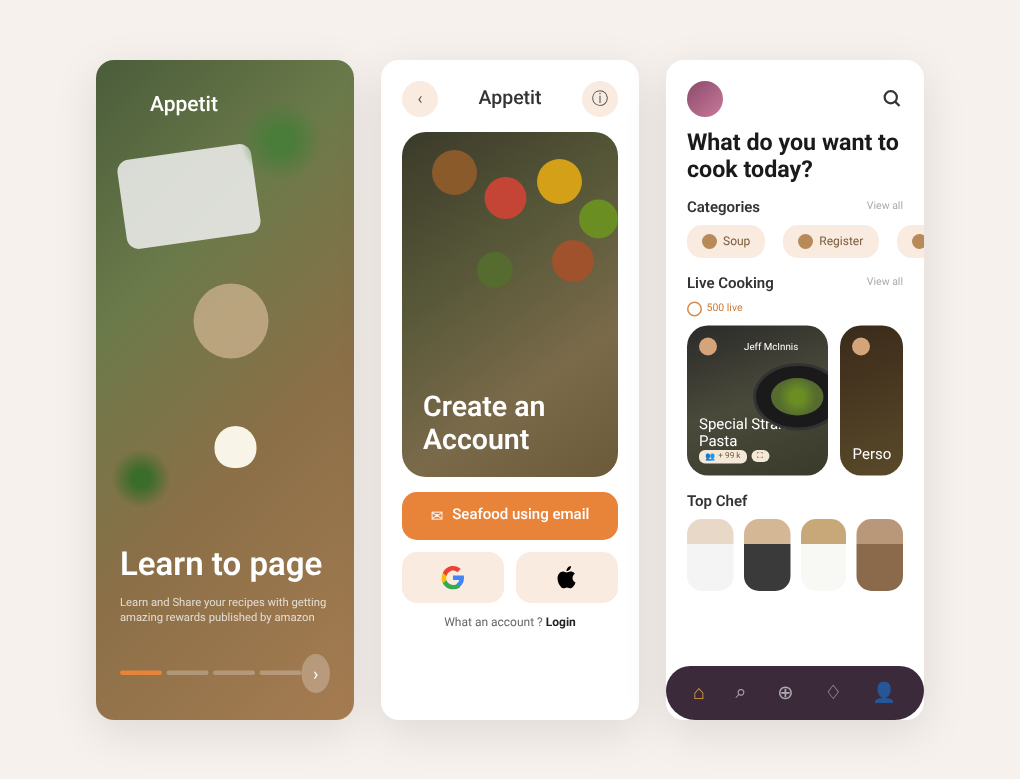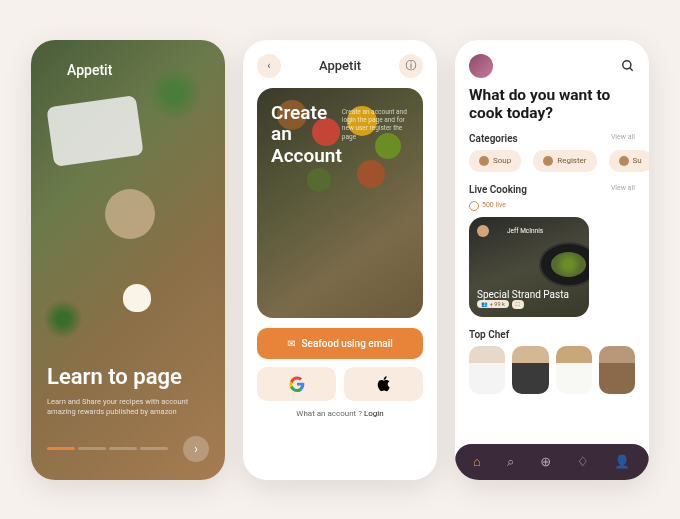--- a/index.html
+++ b/index.html
@@ -1,17 +1,17 @@
 <!DOCTYPE html>
 <html><head>
 <meta charset="utf-8">
 <style>
 *{box-sizing:border-box;margin:0;padding:0;font-family:-apple-system,BlinkMacSystemFont,'Segoe UI',Roboto,sans-serif}
 body{background:#f7f1ee;width:680px;height:519px;overflow:hidden;display:flex;align-items:center;justify-content:center;gap:18px;padding:20px}
-.phone{width:194px;height:440px;border-radius:24px;background:#fff;overflow:hidden;position:relative;box-shadow:0 8px 30px rgba(0,0,0,.1)}
+.phone{width:172px;height:440px;border-radius:12px;background:#fff;overflow:hidden;position:relative;box-shadow:0 8px 30px rgba(0,0,0,.1)}
 
 
 .p1{background:linear-gradient(135deg,#4a5d3a 0%,#6b7a4a 30%,#8b6f47 60%,#a67c52 100%);display:flex;flex-direction:column;justify-content:space-between;padding:22px 16px 18px}
 .p1::before{content:"";position:absolute;top:14%;left:10%;width:90px;height:60px;background:#f0f0f0;border-radius:8px;transform:rotate(-8deg);opacity:.85}
 .p1::after{content:"";position:absolute;top:34%;left:38%;width:50px;height:50px;background:#d4b896;border-radius:50%;opacity:.7}
 .herb1{position:absolute;top:6%;right:12%;width:55px;height:55px;background:radial-gradient(circle,#4a7c3a 20%,transparent 70%);border-radius:50%}
 .herb2{position:absolute;bottom:32%;left:6%;width:40px;height:40px;background:radial-gradient(circle,#3a6c2a 20%,transparent 70%);border-radius:50%}
 .garlic{position:absolute;bottom:38%;right:38%;width:28px;height:28px;background:#f8f4e8;border-radius:50% 50% 45% 45%}
 .p1 .brand{color:#fff;font-size:14px;font-weight:500;z-index:2;margin-left:20px}
 .p1 .bottom{z-index:2}
@@ -21,35 +21,35 @@
 .p1 .bars{display:flex;gap:3px}
 .p1 .bar{width:28px;height:3px;background:rgba(255,255,255,.25);border-radius:2px}
 .p1 .bar.active{background:#e8833a}
 .p1 .next{width:26px;height:26px;border-radius:50%;background:rgba(255,255,255,.25);display:flex;align-items:center;justify-content:center;color:#fff;font-size:12px}
 
 
 .p2{display:flex;flex-direction:column;padding:14px 14px 10px}
 .p2 .top{display:flex;align-items:center;justify-content:space-between;margin-bottom:10px}
 .p2 .circ{width:24px;height:24px;border-radius:50%;background:#faebe0;display:flex;align-items:center;justify-content:center;font-size:11px;color:#555}
 .p2 .title{font-size:13px;font-weight:500;color:#333}
-.p2 .hero{height:230px;border-radius:16px;background:linear-gradient(145deg,#3a3a2a 0%,#5a5a3a 40%,#7a6a4a 70%,#6a5a3a 100%);position:relative;padding:14px;display:flex;flex-direction:row;justify-content:flex-end;margin-bottom:10px;overflow:hidden}
+.p2 .hero{height:230px;border-radius:16px;background:linear-gradient(145deg,#3a3a2a 0%,#5a5a3a 40%,#7a6a4a 70%,#6a5a3a 100%);position:relative;padding:14px;display:flex;flex-direction:column;justify-content:flex-end;margin-bottom:10px;overflow:hidden}
 .spoon{position:absolute;border-radius:50%;}
 .sp1{top:12px;left:20px;width:30px;height:30px;background:#8b5a2a}
 .sp2{top:30px;left:55px;width:28px;height:28px;background:#c44536}
 .sp3{top:18px;left:90px;width:30px;height:30px;background:#d4a017}
 .sp4{top:45px;left:118px;width:26px;height:26px;background:#6b8e23}
 .sp5{top:80px;left:50px;width:24px;height:24px;background:#556b2f}
 .sp6{top:72px;left:100px;width:28px;height:28px;background:#a0522d}
 .p2 .hero h2{color:#fff;font-size:19px;font-weight:600;line-height:1.15;z-index:2}
 .p2 .hero .sub{color:rgba(255,255,255,.7);font-size:6.5px;margin-top:6px;line-height:1.3;z-index:2}
 .p2 .cta{background:#e8833a;color:#fff;border-radius:10px;padding:10px;font-size:10px;font-weight:500;display:flex;align-items:center;justify-content:center;gap:6px;margin-bottom:8px}
 .p2 .socials{display:flex;gap:8px;margin-bottom:8px}
 .p2 .social{flex:1;background:#faebe0;border-radius:10px;padding:9px;display:flex;align-items:center;justify-content:center}
 .p2 .login{text-align:center;font-size:8px;color:#666}
-.p2 .login b{color:#222;font-weight:400}
+.p2 .login b{color:#222;font-weight:700}
 
 
 .p3{display:flex;flex-direction:column;padding:14px 0 0}
 .p3 .inner{padding:0 14px}
 .p3 .toprow{display:flex;align-items:center;justify-content:space-between;margin-bottom:8px}
 .p3 .avatar{width:24px;height:24px;border-radius:50%;background:linear-gradient(135deg,#8b4a6b,#c97a9b)}
 .p3 .search-ic{font-size:13px;color:#333}
 .p3 h2{font-size:15.5px;font-weight:700;color:#1a1a1a;line-height:1.2;margin-bottom:10px}
 .p3 .sec-head{display:flex;align-items:flex-start;justify-content:space-between;margin-bottom:6px}
 .p3 .sec-title{font-size:10px;font-weight:600;color:#333}
@@ -83,21 +83,21 @@
 </head>
 <body>
 
 <div class="phone p1">
   <div class="herb1"></div>
     <div class="herb2"></div>
     <div class="garlic"></div>
   <div class="brand">Appetit</div>
   <div class="bottom">
     <h1>Learn to page</h1>
-    <p class="sub">Learn and Share your recipes with account amazing rewards published by amazon</p>
+    <p class="sub">Learn and Share your recipes with getting amazing rewards published by amazon</p>
     <div class="progress-row">
       <div class="bars">
         <div class="bar active"></div>
           <div class="bar"></div>
           <div class="bar"></div>
           <div class="bar"></div>
       </div>
       <div class="next">
         <span>›</span>
       </div>
@@ -116,21 +116,20 @@
     </div>
   </div>
   <div class="hero">
     <div class="spoon sp1"></div>
       <div class="spoon sp2"></div>
       <div class="spoon sp3"></div>
     <div class="spoon sp4"></div>
       <div class="spoon sp5"></div>
       <div class="spoon sp6"></div>
     <h2>Create an Account</h2>
-    <p class="sub">Create an account and login the page and for new user register the page</p>
   </div>
   <div class="cta">
     <span>✉</span>
     <span>Seafood using email</span>
   </div>
   <div class="socials">
     <div class="social">
       <svg width="16" height="16" viewBox="0 0 24 24">
           <path fill="#4285F4" d="M23 12.3c0-.8-.1-1.6-.2-2.3H12v4.4h6.2c-.3 1.4-1.1 2.6-2.3 3.4v2.8h3.7c2.2-2 3.4-4.9 3.4-8.3z"></path>
           <path fill="#34A853" d="M12 24c3.1 0 5.7-1 7.6-2.8l-3.7-2.8c-1 .7-2.4 1.1-3.9 1.1-3 0-5.5-2-6.4-4.7H1.8v2.9C3.7 21.3 7.6 24 12 24z"></path>
@@ -200,20 +199,26 @@
           <div class="name">Special Strand Pasta</div>
           <div class="stats">
             <div class="chip">
                 <span>👥</span>
                 <span>+ 99 k</span>
               </div>
             <div class="chip">⛶</div>
           </div>
         </div>
       </div>
+      <div class="card card2">
+        <div class="chef-row">
+            <div class="mini-av"></div>
+          </div>
+        <div class="name">Perso</div>
+      </div>
     </div>
 
     <div class="sec-head">
       <div class="sec-title">Top Chef</div>
     </div>
     <div class="chefs">
       <div class="chef c1"></div>
       <div class="chef c2"></div>
       <div class="chef c3"></div>
       <div class="chef c4"></div>

